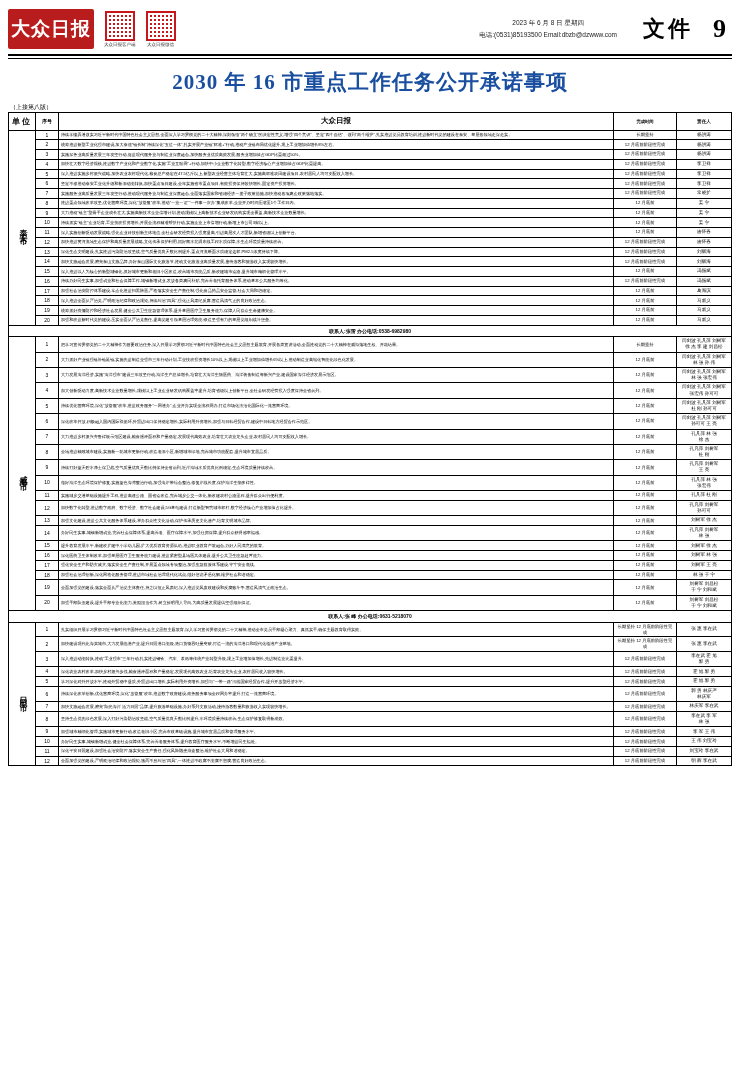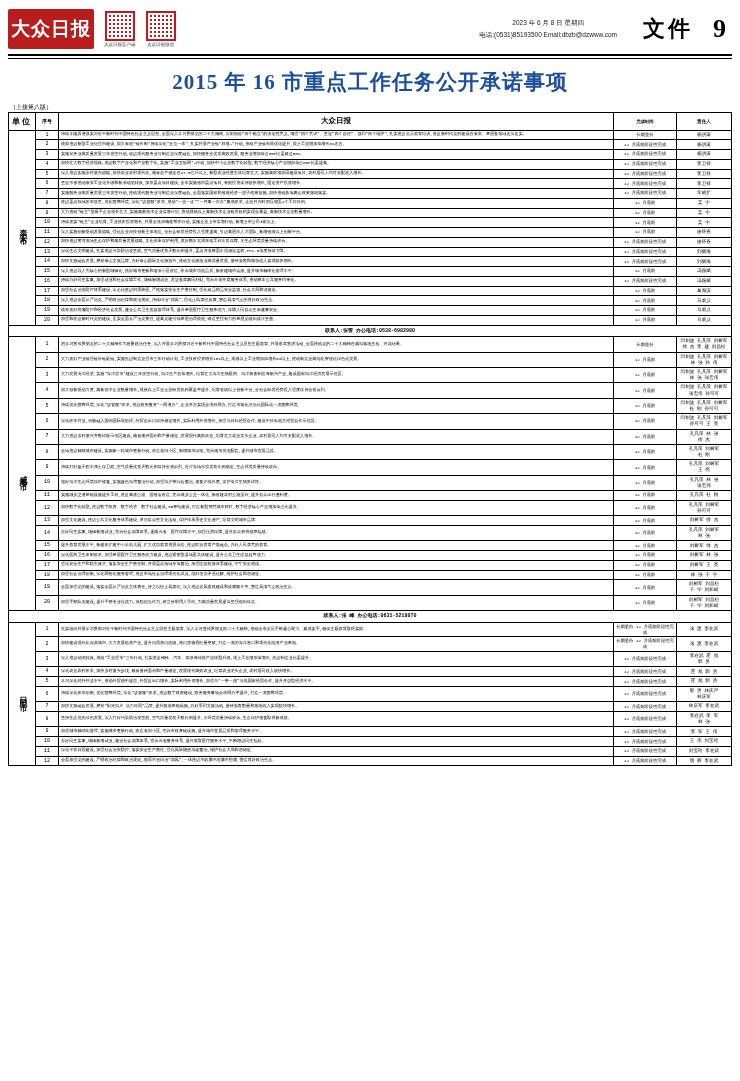--- a/index.html
+++ b/index.html
@@ -25,21 +25,21 @@
   .mast-rule{height:2px;background:#000;margin:0 8px;}
   .mast-rule2{height:1px;background:#000;margin:1.5px 8px 0 8px;}
 
   
   .headline{text-align:center;font-family:"Liberation Serif","DejaVu Serif",serif;font-weight:bold;
             font-size:21px;color:#1a4fa0;letter-spacing:1px;padding:9px 0 7px 0;}
   .subnote{font-size:6px;padding-left:10px;color:#000;}
 
   
   .tblwrap{padding:0 8px 6px 8px;}
-  table{border-collapse:collapse;width:100%;table-layout:fixed;font-family:Liberation Mono, monospace;}
+  table{border-collapse:collapse;width:100%;table-layout:fixed;}
   td,th{border:0.5px solid #000;vertical-align:middle;}
   th{font-size:7.5px;font-weight:bold;text-align:center;padding:3px 0;background:#fff;}
   td{font-size:4.1px;line-height:1.35;padding:1px 2px;}
   .c-unit{width:26px;text-align:center;font-size:8px;font-weight:bold;letter-spacing:2px;}
   .c-no{width:22px;text-align:center;font-size:5px;}
   .c-time{width:62px;text-align:center;font-size:4.3px;}
   .c-resp{width:54px;text-align:center;font-size:4.6px;}
   .c-body{text-align:left;}
   .unit-vert{writing-mode:vertical-rl;text-orientation:upright;letter-spacing:3px;margin:0 auto;}
   .contact{text-align:center;font-size:5px;font-weight:bold;padding:2px 0;}
@@ -63,21 +63,21 @@
     <div class="mast-meta">
       <div class="d1">2023 年 6 月 8 日   星期四</div>
       <div>电话:(0531)85193500  Email:dbzb@dzwww.com</div>
     </div>
     <div class="mast-title">文件</div>
     <div class="mast-page">9</div>
   </div>
   <div class="mast-rule"></div>
   <div class="mast-rule2"></div>
 
-  <div class="headline">2015 年 16 市重点工作任务公开承诺事项</div>
+  <div class="headline">2030 年 16 市重点工作任务公开承诺事项</div>
   <div class="subnote">（上接第八版）</div>
 
   <div class="tblwrap">
     <table>
       <thead>
         <tr>
           <th class="c-unit">单位</th>
           <th class="c-no">序号</th>
           <th>大众日报</th>
           <th class="c-time">完成时间</th>

